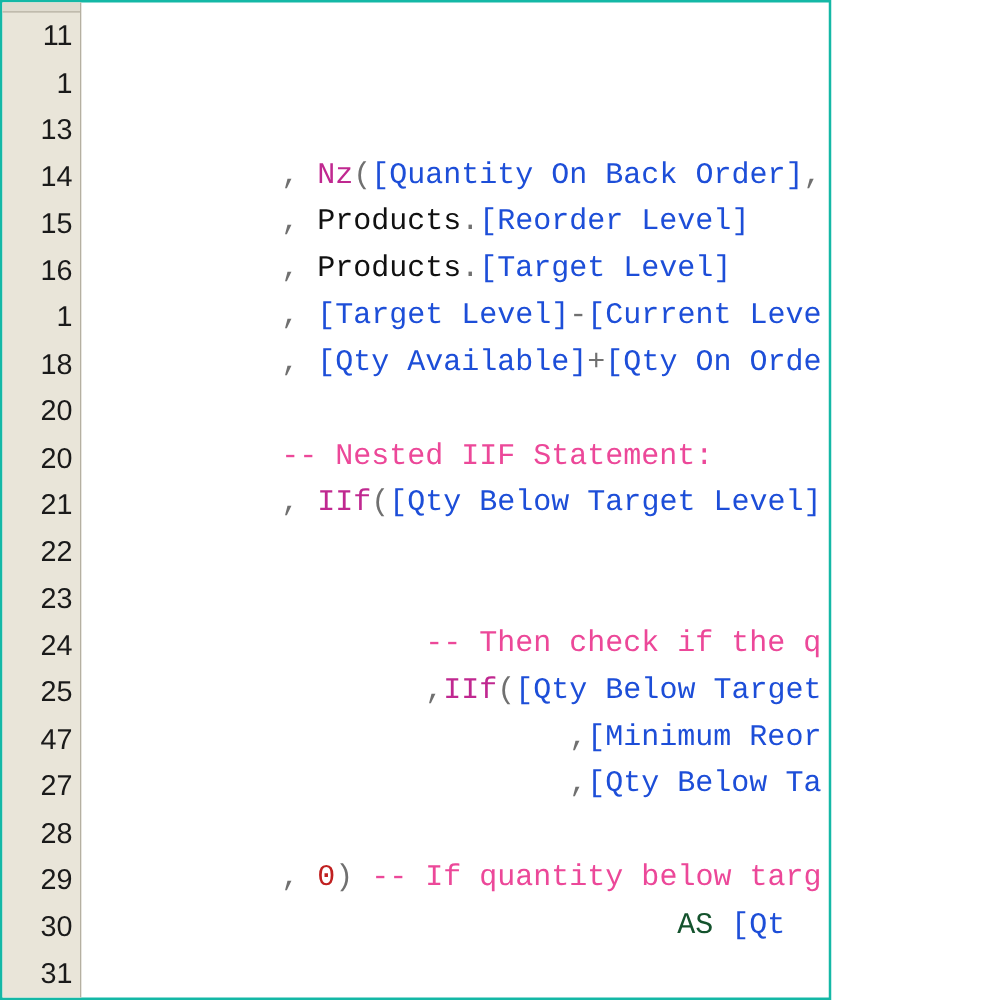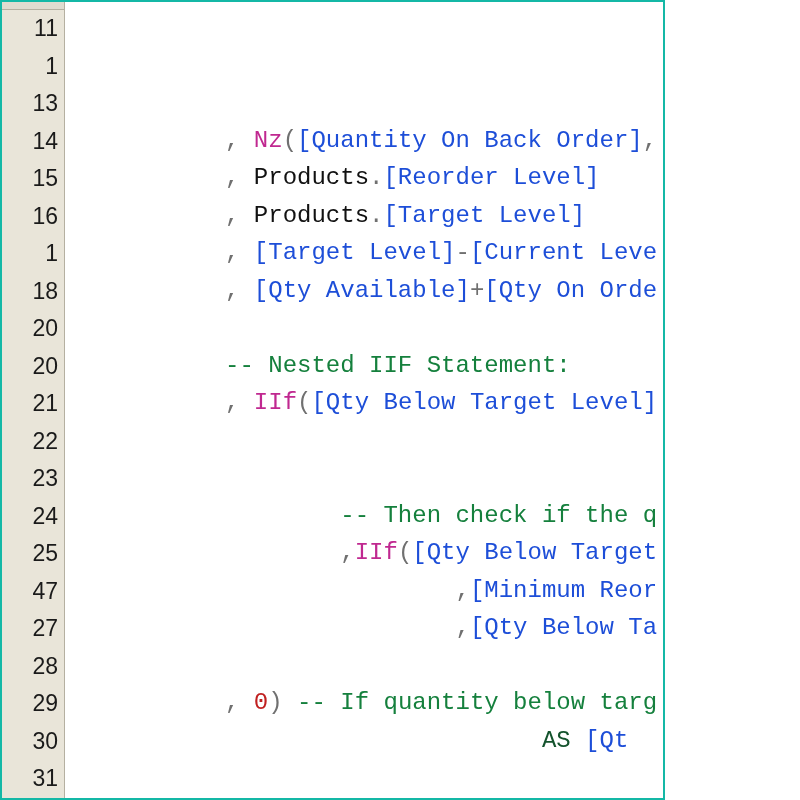--- a/index.html
+++ b/index.html
@@ -48,21 +48,21 @@
     font-family: "Courier New", Courier, monospace;
     font-size: 24px;
     line-height: 37.5px;
     color: #111;
     overflow: hidden;
   }
   .t-punct { color: #707070; }   
   .t-func  { color: #c02890; }   
   .t-brack { color: #1d4ed8; }   
   .t-ident { color: #111111; }   
-  .t-comm  { color: #15803d; }   
+  .t-comm  { color: #ec4899; }   
   .t-key   { color: #14532d; }   
   .t-num   { color: #c02020; }   
   .line { height: 37.5px; }
 </style>
 </head>
 <body>
 
 <div class="editor">
   <div class="gutter">
     <div class="stub"></div>

